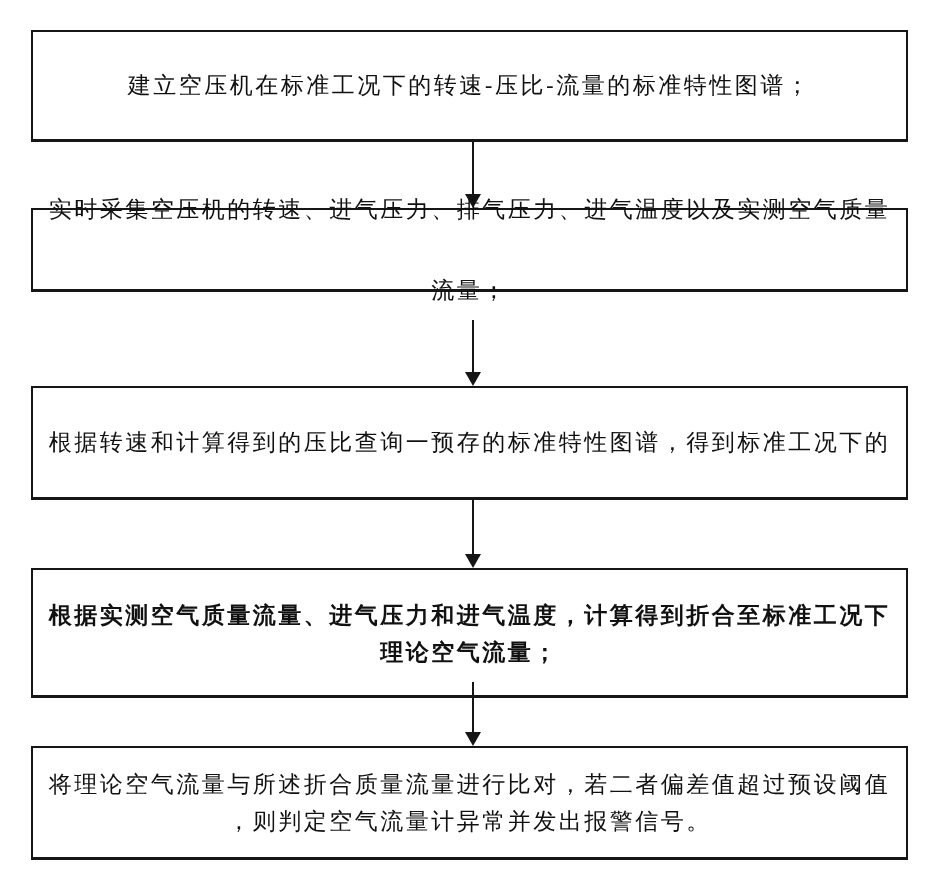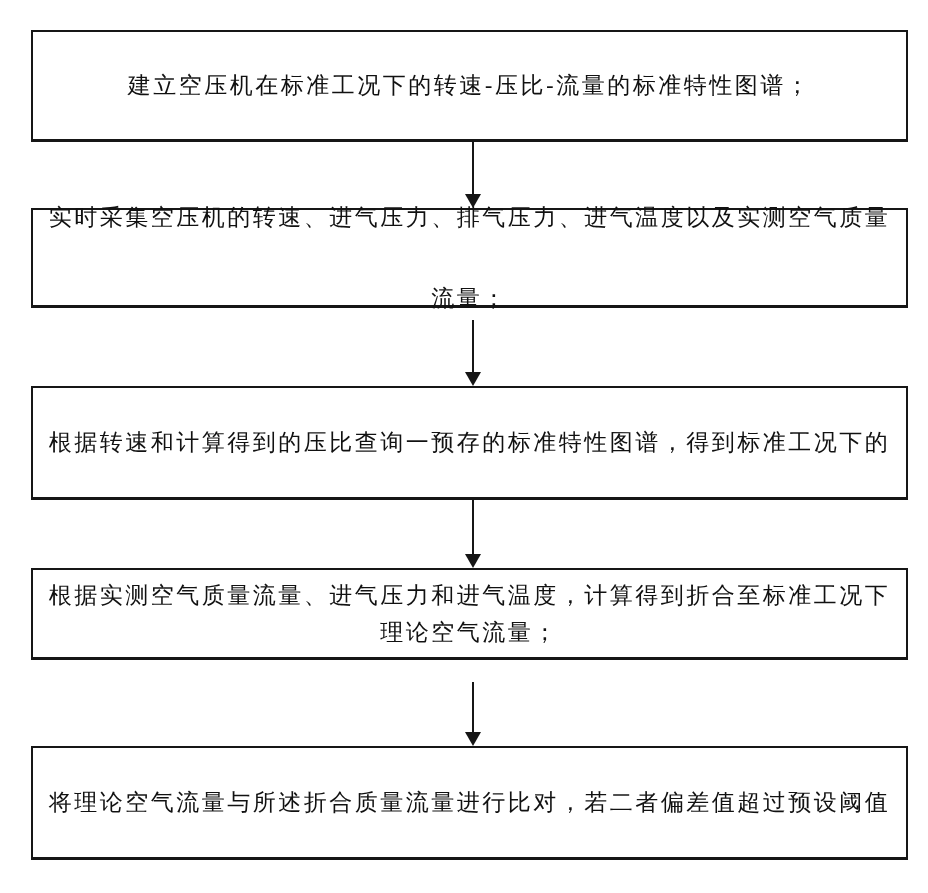--- a/index.html
+++ b/index.html
@@ -32,23 +32,23 @@
     font-size: 23px;
     line-height: 37px;
     letter-spacing: 2.5px;
     padding: 0 17px;
   }
   .flow-box .text-line {
     display: block;
     white-space: nowrap;
   }
   #step-box-1 { top: 30px;  height: 112px; }
-  #step-box-2 { top: 208px; height: 100px; gap: 44px; }
+  #step-box-2 { top: 208px; height: 84px; gap: 44px; }
   #step-box-3 { top: 386px; height: 114px; }
-  #step-box-4 { top: 568px; height: 92px; }
+  #step-box-4 { top: 568px; height: 130px; font-weight: bold; }
   #step-box-5 { top: 746px; height: 114px; }
 
   .down-arrow {
     position: absolute;
     left: 465px;
     width: 16px;
     display: flex;
     flex-direction: column;
     align-items: center;
   }
@@ -107,15 +107,16 @@
     <span class="text-line">理论空气流量；</span>
   </div>
 
   <div class="down-arrow" id="arrow-4">
     <span class="stem"></span>
     <span class="head"></span>
   </div>
 
   <div class="flow-box" id="step-box-5">
     <span class="text-line">将理论空气流量与所述折合质量流量进行比对，若二者偏差值超过预设阈值</span>
+    <span class="text-line">，则判定空气流量计异常并发出报警信号。</span>
   </div>
 
 </div>
 
 </body></html>

